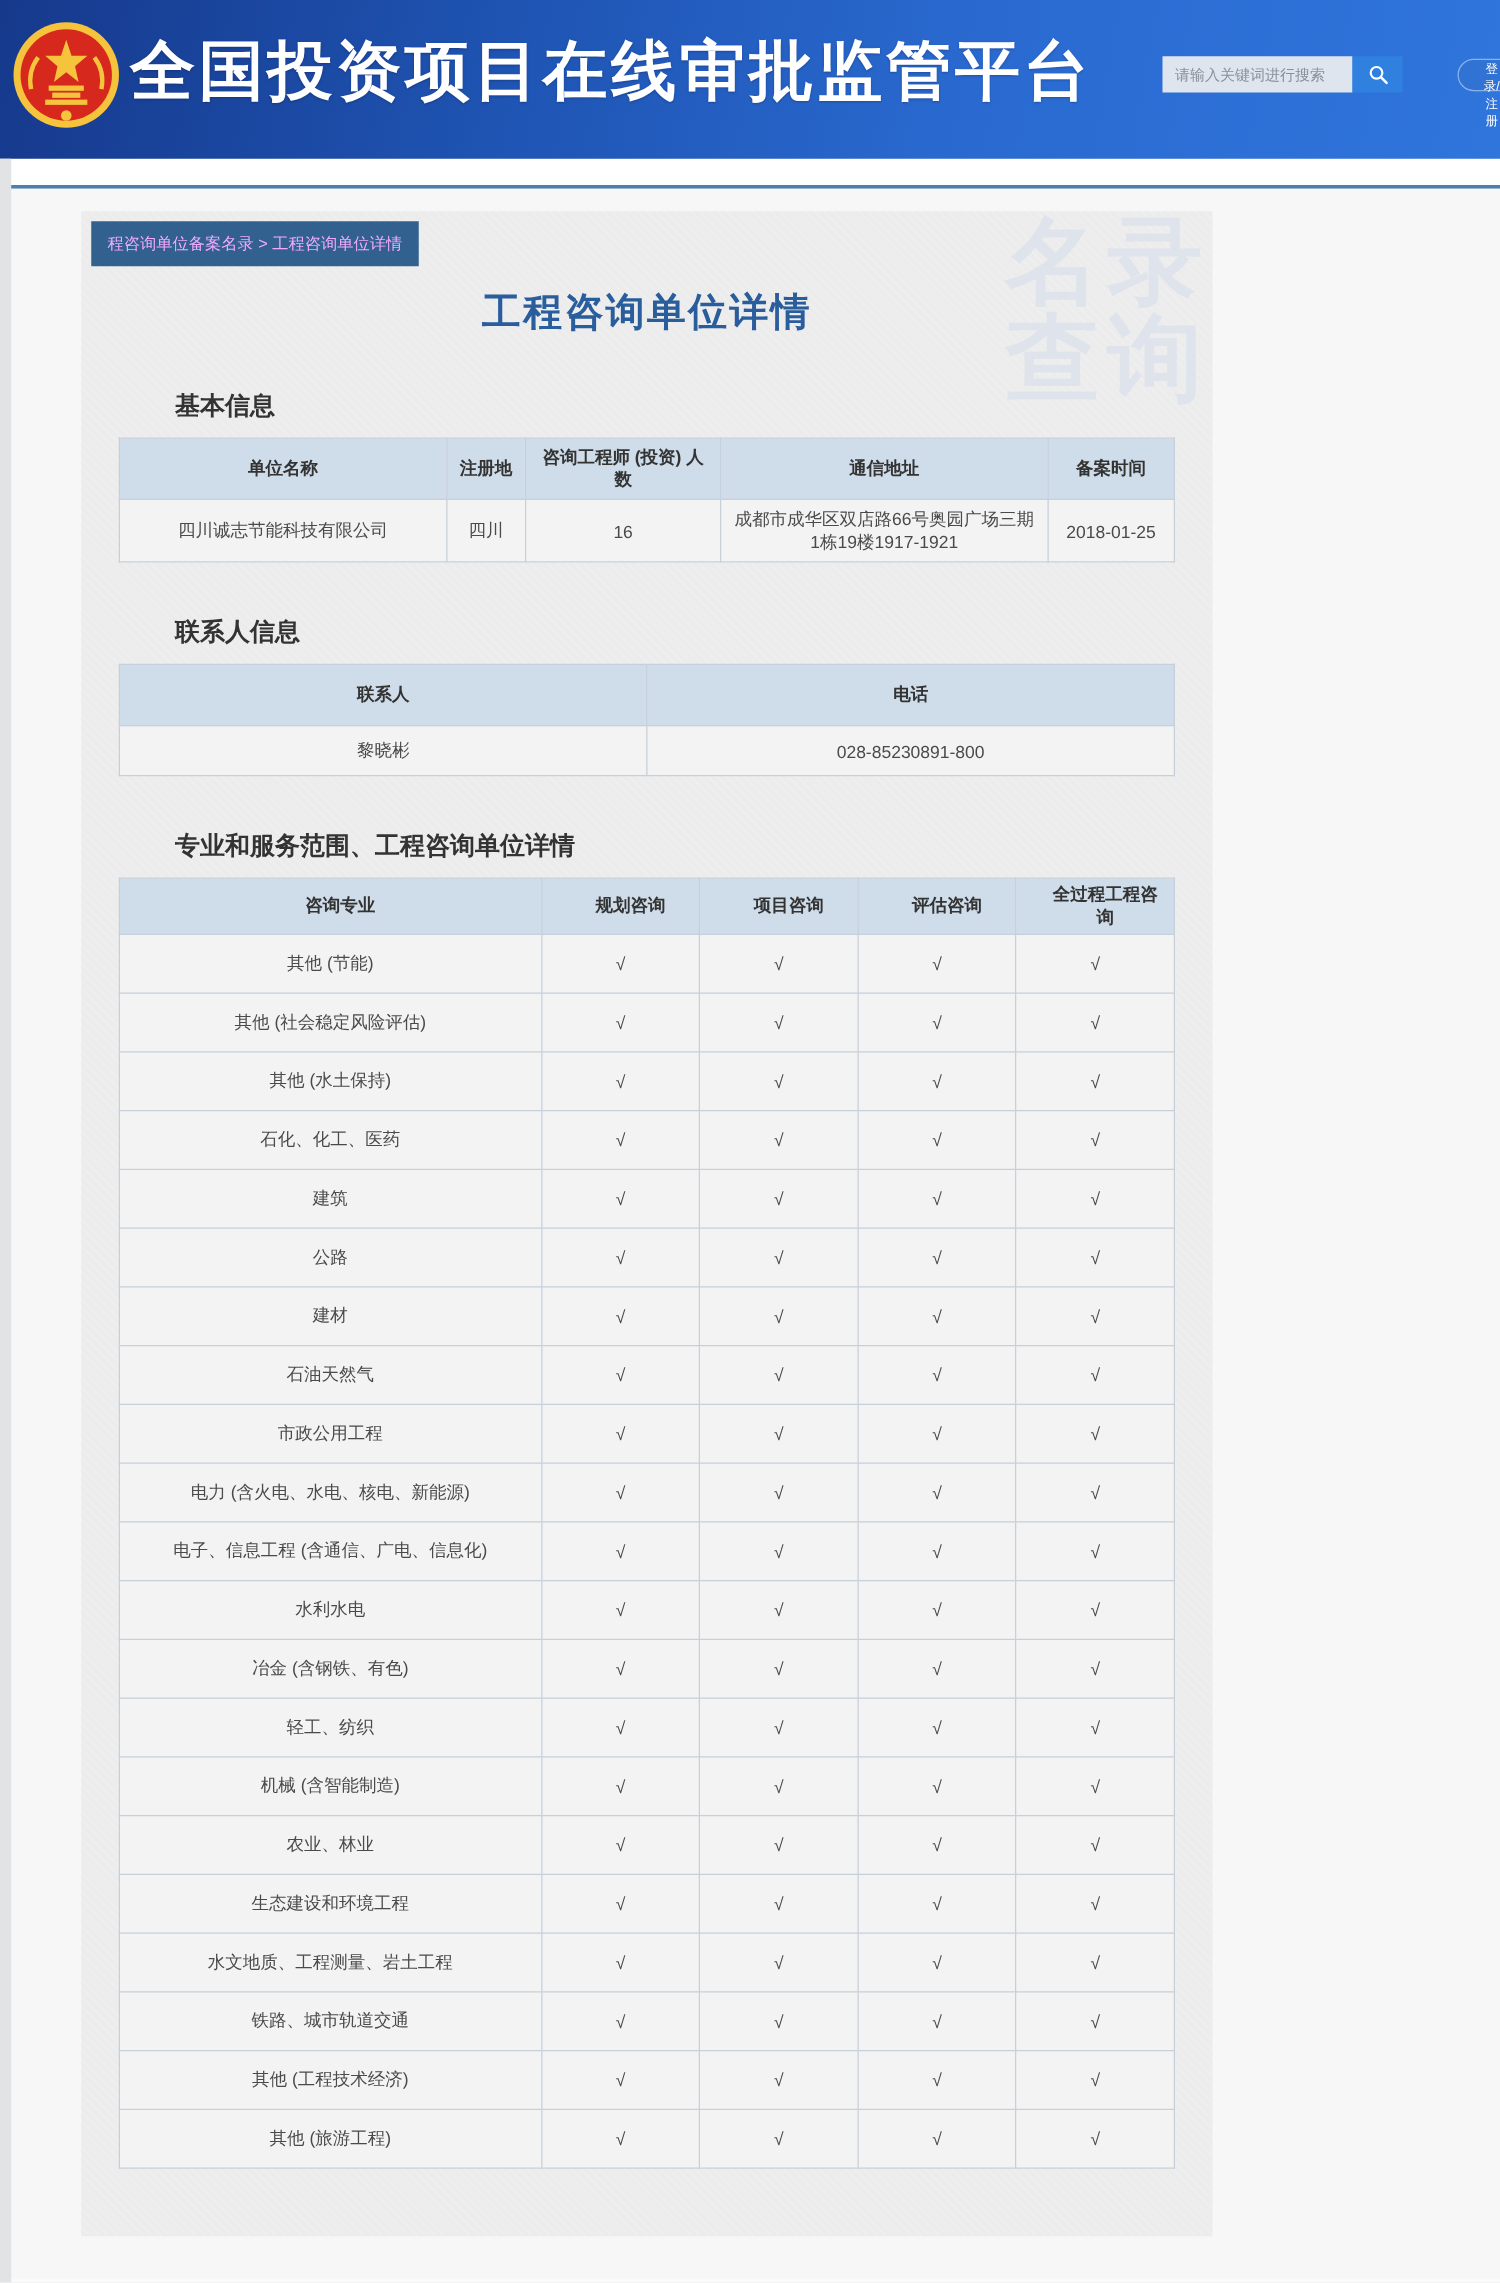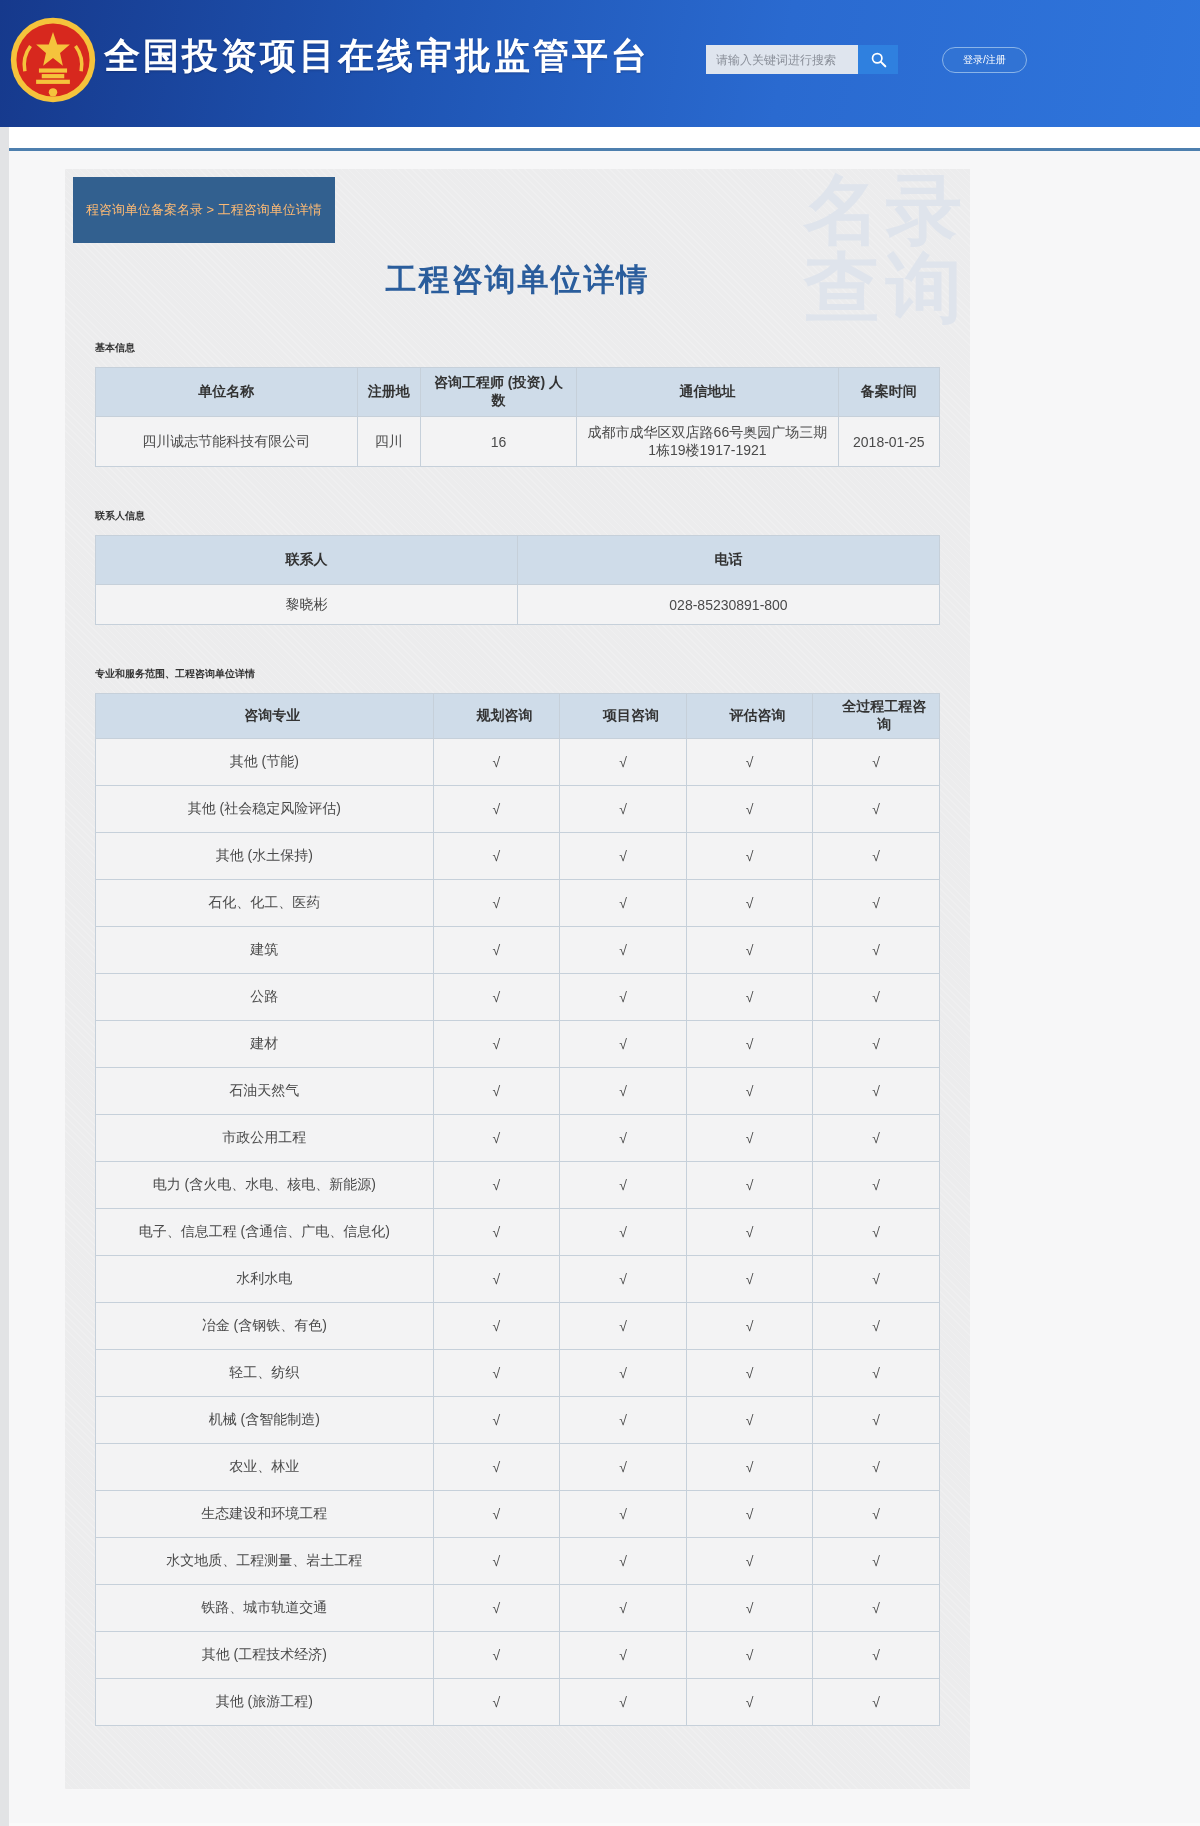--- a/index.html
+++ b/index.html
@@ -16,21 +16,21 @@
     height: 127px;
     background: linear-gradient(100deg, #16398c 0%, #1f55b4 35%, #2a6ad0 65%, #2f75dc 100%);
     display: flex;
     align-items: center;
     padding: 0 24px 14px 8px;
     position: relative;
   }
   .emblem { width: 90px; height: 92px; flex: 0 0 auto; margin-top: 6px; }
   .site-title {
     color: #ffffff;
-    font-size: 36px;
+    font-size: 52px;
     font-weight: bold;
     letter-spacing: 3px;
     margin-left: 6px;
     white-space: nowrap;
     text-shadow: 0 1px 2px rgba(0,0,30,.25);
   }
   .header-right { display: flex; align-items: center; margin-left: 56px; margin-top: 6px; }
   .search-group { display: flex; align-items: flex-end; height: 29px; }
   .search-input {
     width: 152px; height: 29px;
@@ -86,40 +86,40 @@
     font-size: 76px; font-weight: bold;
     line-height: 1.02;
     color: #dfe4ec;
     letter-spacing: 6px;
     pointer-events: none;
   }
   .breadcrumb {
     display: inline-block;
     margin: 8px 0 0 8px;
     background: #32608f;
-    color: #fdba74;
+    color: #f0abfc;
     font-size: 13px;
-    padding: 24px 13px;
+    padding: 9px 13px;
     cursor: pointer;
     position: relative; z-index: 2;
   }
   .page-title {
     text-align: center;
     color: #2a5d9c;
     font-size: 31px;
     font-weight: bold;
     letter-spacing: 2px;
     margin-top: 16px;
     position: relative; z-index: 2;
   }
 
   .section { padding: 0 30px; position: relative; z-index: 2; }
   .section-title {
-    font-size: 10px; font-weight: bold; color: #333;
-    margin-top: 42px; margin-bottom: 12px;
+    font-size: 20px; font-weight: bold; color: #333;
+    margin-top: 42px; margin-bottom: 12px; margin-left: 45px;
   }
   .section-title.first { margin-top: 40px; }
 
   table { border-collapse: collapse; width: 100%; table-layout: fixed; }
   th, td {
     border: 1px solid #c6d0da;
     text-align: center;
     vertical-align: middle;
     font-size: 14px;
     padding: 4px 8px;

